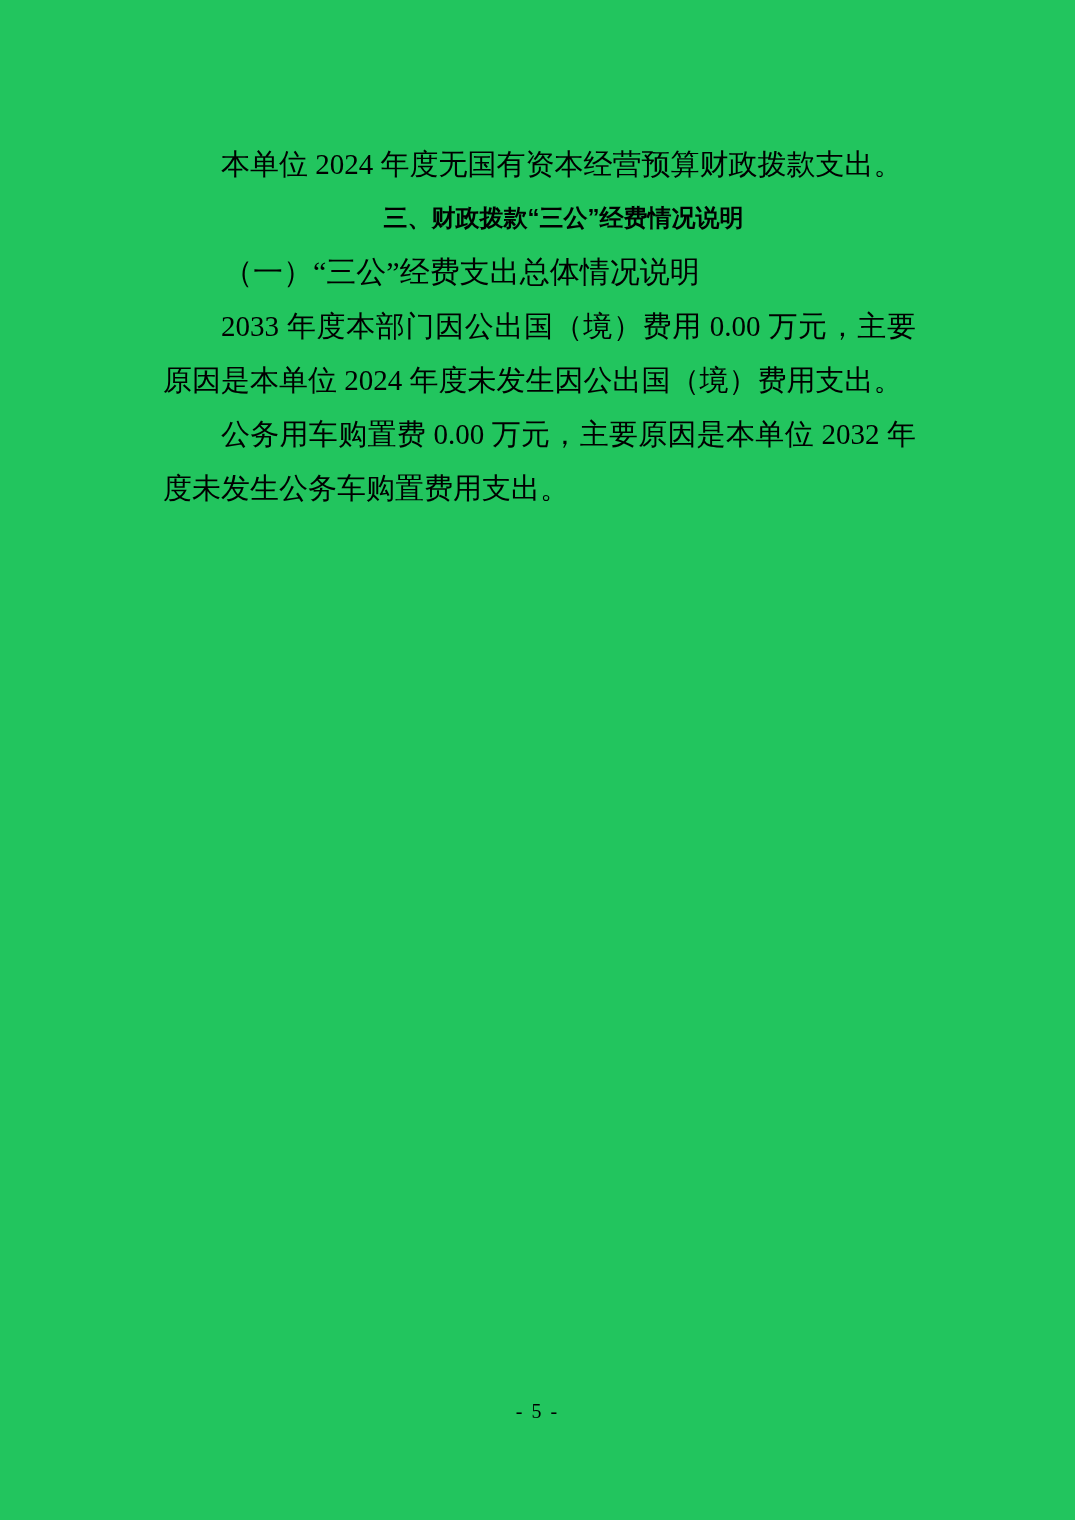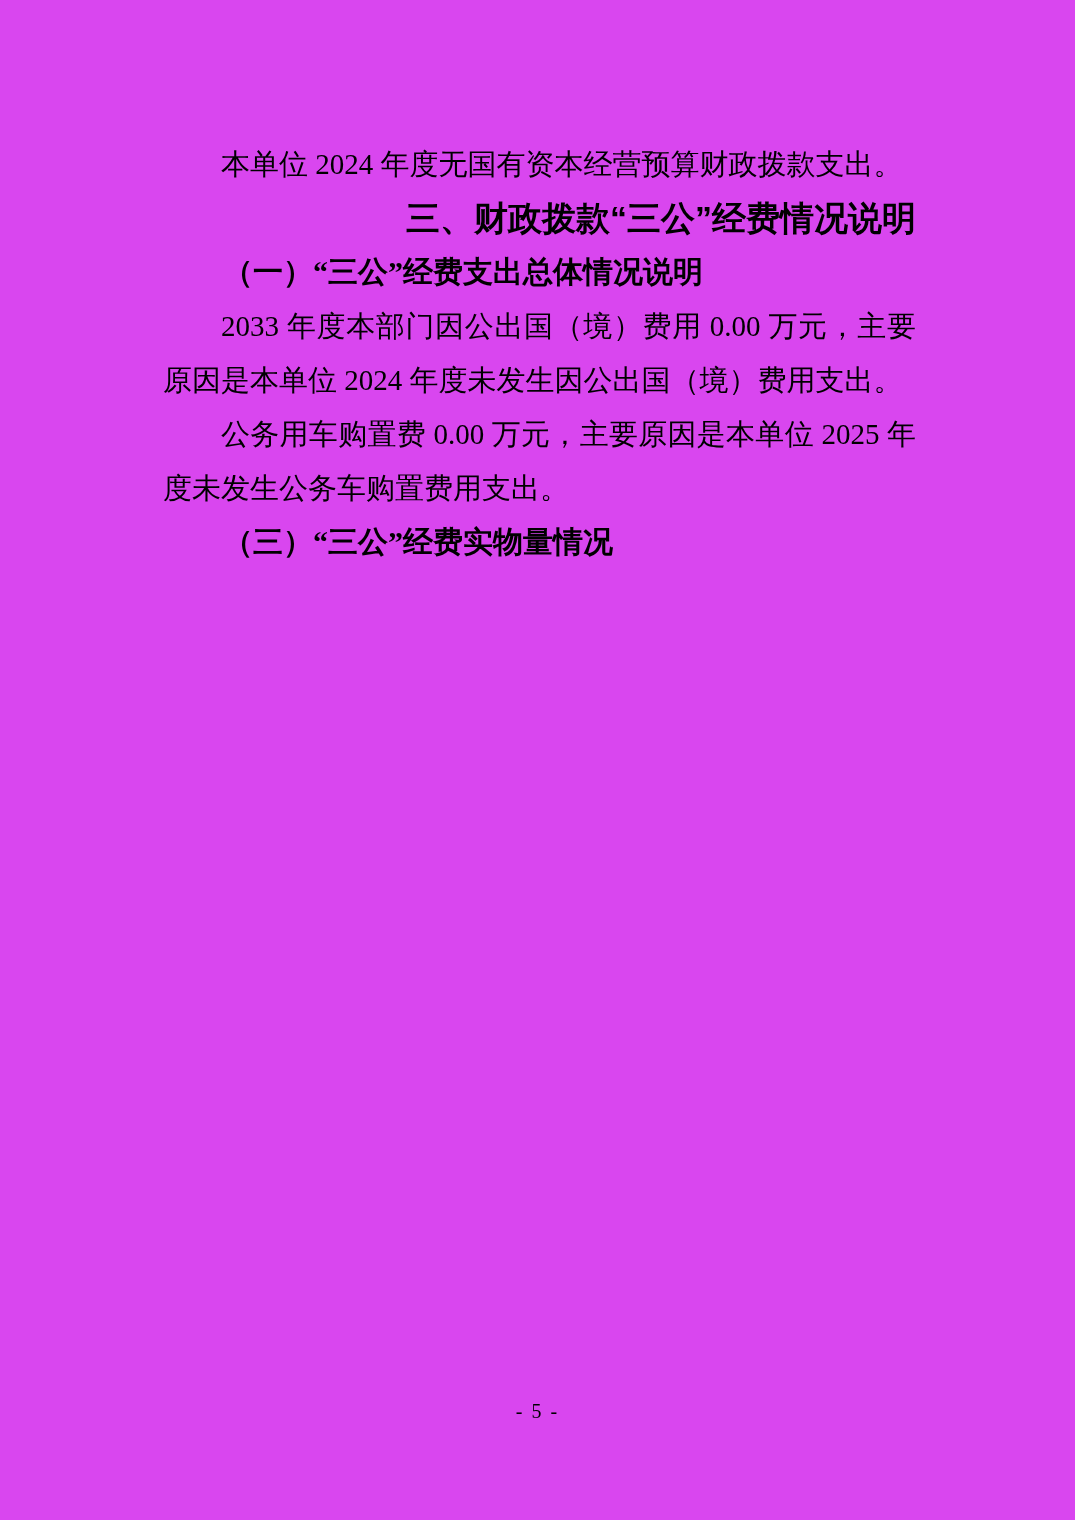--- a/index.html
+++ b/index.html
@@ -4,21 +4,21 @@
 <style>
   html, body {
     margin: 0;
     padding: 0;
     background: #ffffff;
   }
   .page {
     position: relative;
     width: 1075px;
     height: 1520px;
-    background: #d946ef;
+    background: #22c55e;
     color: #000000;
     overflow: hidden;
   }
   .doc-content {
     position: absolute;
     left: 163px;
     top: 137px;
     width: 753px;
   }
   .doc-content p {
@@ -28,26 +28,26 @@
     font-size: 29px;
     line-height: 54px;
     text-align: justify;
     text-indent: 2em;
     color: #000000;
     word-break: break-all;
   }
   .doc-content p.section-heading {
     font-family: "Liberation Sans", "DejaVu Sans", sans-serif;
     font-weight: bold;
-    font-size: 34px;
-    text-align: right;
+    font-size: 24px;
+    text-align: center;
   }
   .doc-content p.sub-heading {
     font-family: "Liberation Serif", "DejaVu Serif", serif;
-    font-weight: bold;
+    font-weight: normal;
     font-size: 30px;
     text-align: left;
   }
   .page-footer {
     position: absolute;
     left: 0;
     right: 0;
     top: 1400px;
     text-align: center;
     font-family: "Liberation Serif", "DejaVu Serif", serif;
@@ -58,17 +58,16 @@
 </style>
 </head>
 <body>
 
 <div class="page">
   <div class="doc-content">
       <p class="body">本单位 2024 年度无国有资本经营预算财政拨款支出。</p>
       <p class="section-heading">三、财政拨款“三公”经费情况说明</p>
       <p class="sub-heading">（一）“三公”经费支出总体情况说明</p>
       <p class="body">2033 年度本部门因公出国（境）费用 0.00 万元，主要原因是本单位 2024 年度未发生因公出国（境）费用支出。</p>
-      <p class="body">公务用车购置费 0.00 万元，主要原因是本单位 2025 年度未发生公务车购置费用支出。</p>
-      <p class="sub-heading">（三）“三公”经费实物量情况</p>
+      <p class="body">公务用车购置费 0.00 万元，主要原因是本单位 2032 年度未发生公务车购置费用支出。</p>
     </div>
   <div class="page-footer">- 5 -</div>
 </div>
 
 </body></html>

